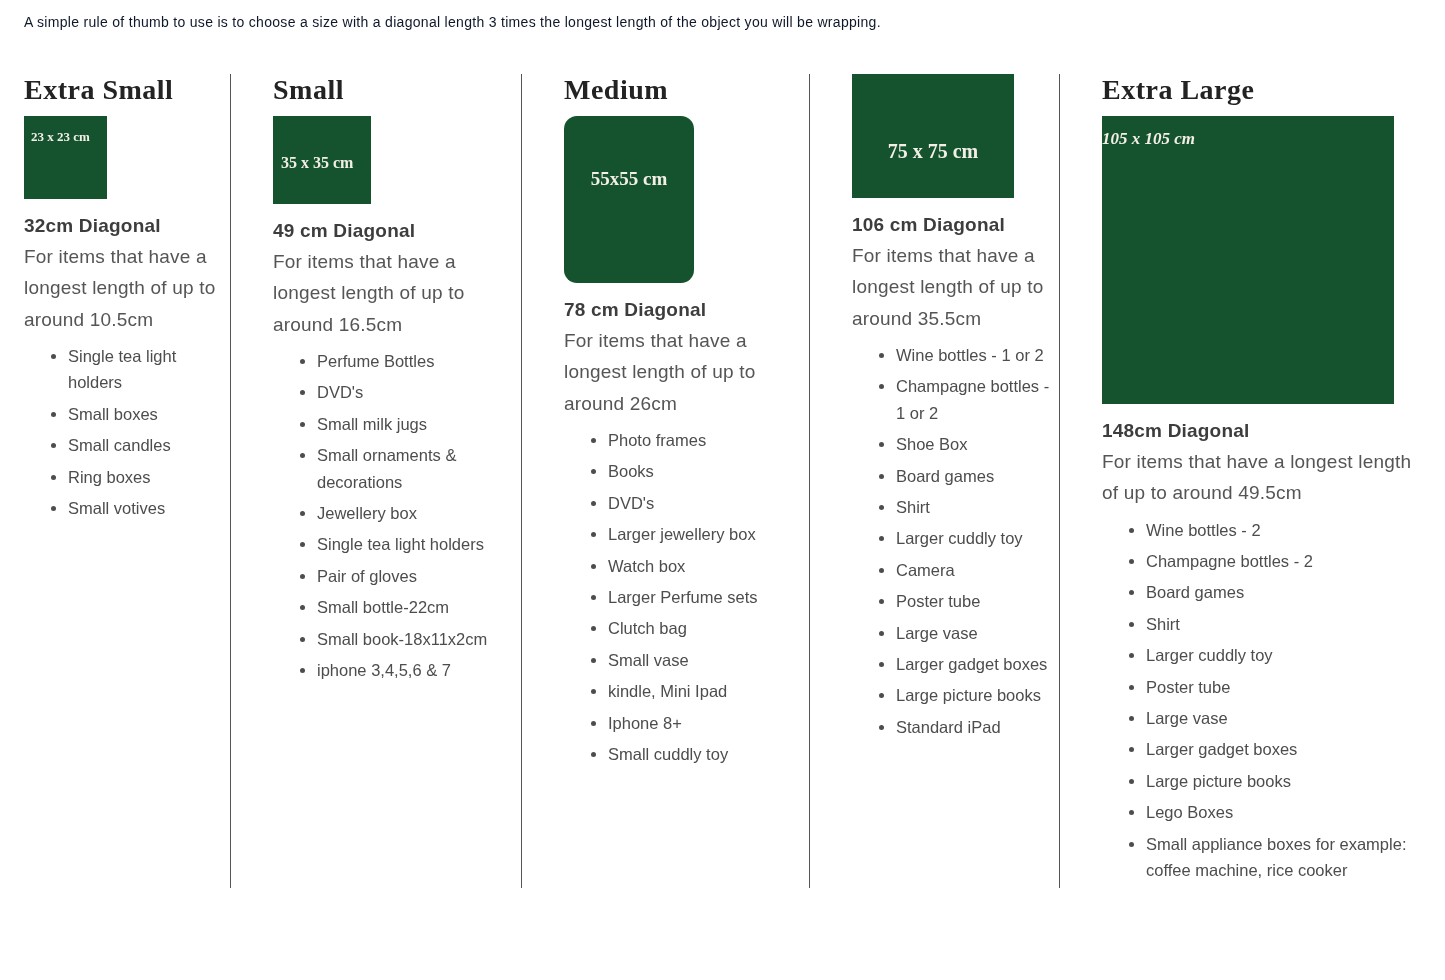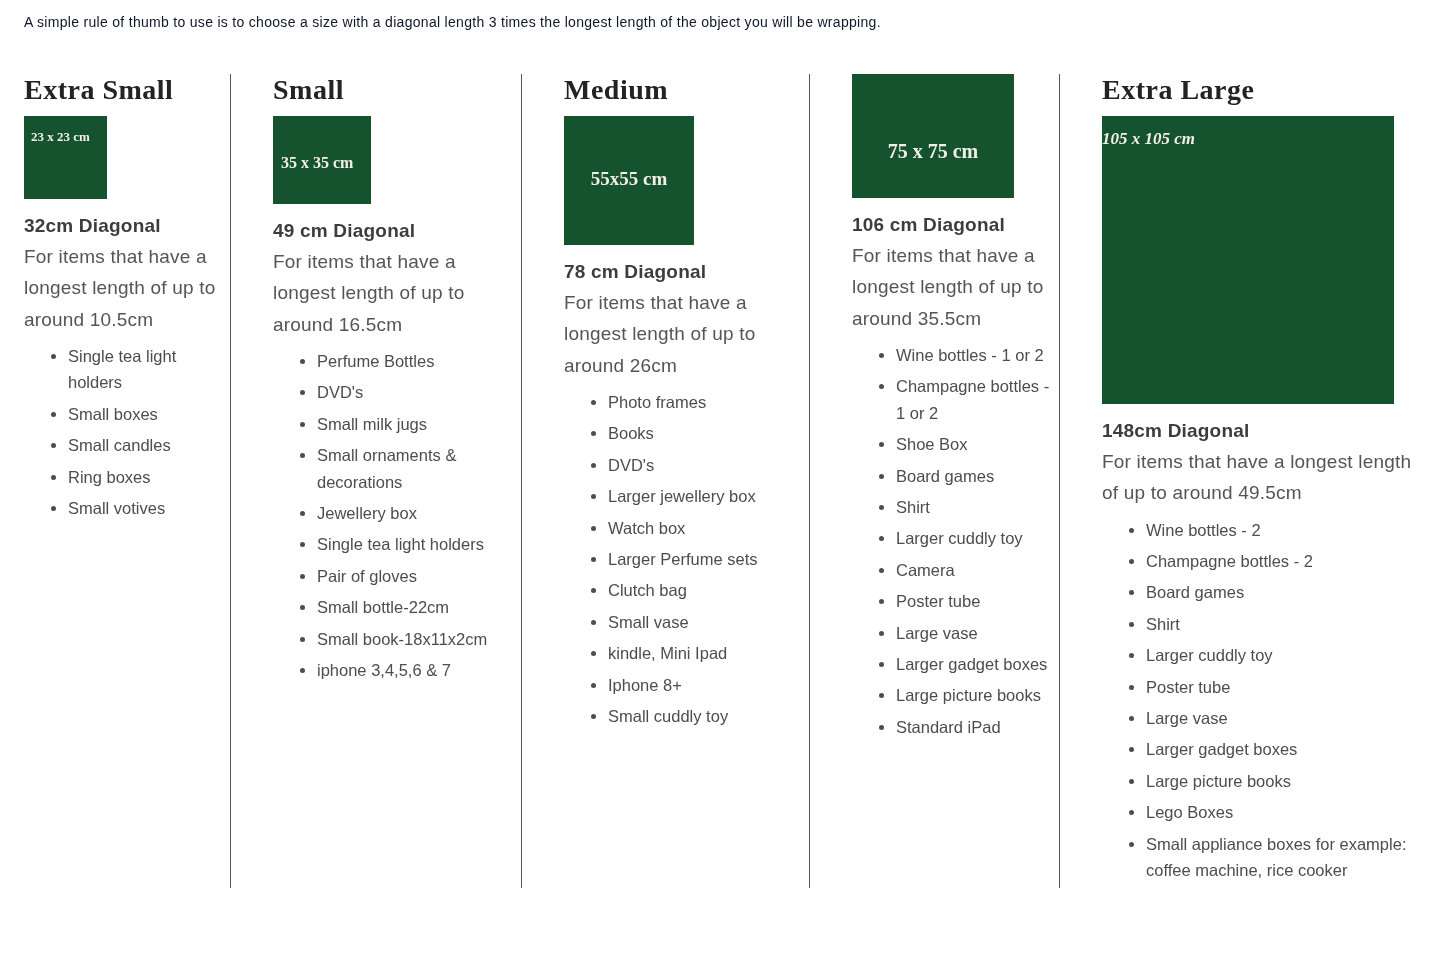--- a/index.html
+++ b/index.html
@@ -57,21 +57,21 @@
     font-family: "Liberation Serif", "DejaVu Serif", serif;
     font-weight: 700;
     color: #f3efe7;
     white-space: nowrap;
   }
   
   .size-0 .square { width: 83px;  height: 83px;  }
   .size-0 .square-label { top: 13px; left: 7px; font-size: 13px; }
   .size-1 .square { width: 98px;  height: 88px;  }
   .size-1 .square-label { top: 38px; left: 8px; font-size: 16px; }
-  .size-2 .square { width: 130px; height: 129px; }
+  .size-2 .square { width: 130px; height: 167px; border-radius: 13px; }
   .size-2 .square-label { top: 52px; left: 0; width: 100%; text-align: center; font-size: 19px; }
   .size-3 .square { width: 162px; height: 124px; }
   .size-3 .square-label { top: 66px; left: 0; width: 100%; text-align: center; font-size: 20px; }
   .size-4 .square { width: 292px; height: 288px; }
   .size-4 .square-label { top: 13px; left: 0; width: 100%; text-align: left; font-size: 17px; font-style: italic; }
 
   .diagonal-label {
     margin-top: 16px;
     font-weight: 700;
     font-size: 19px;

